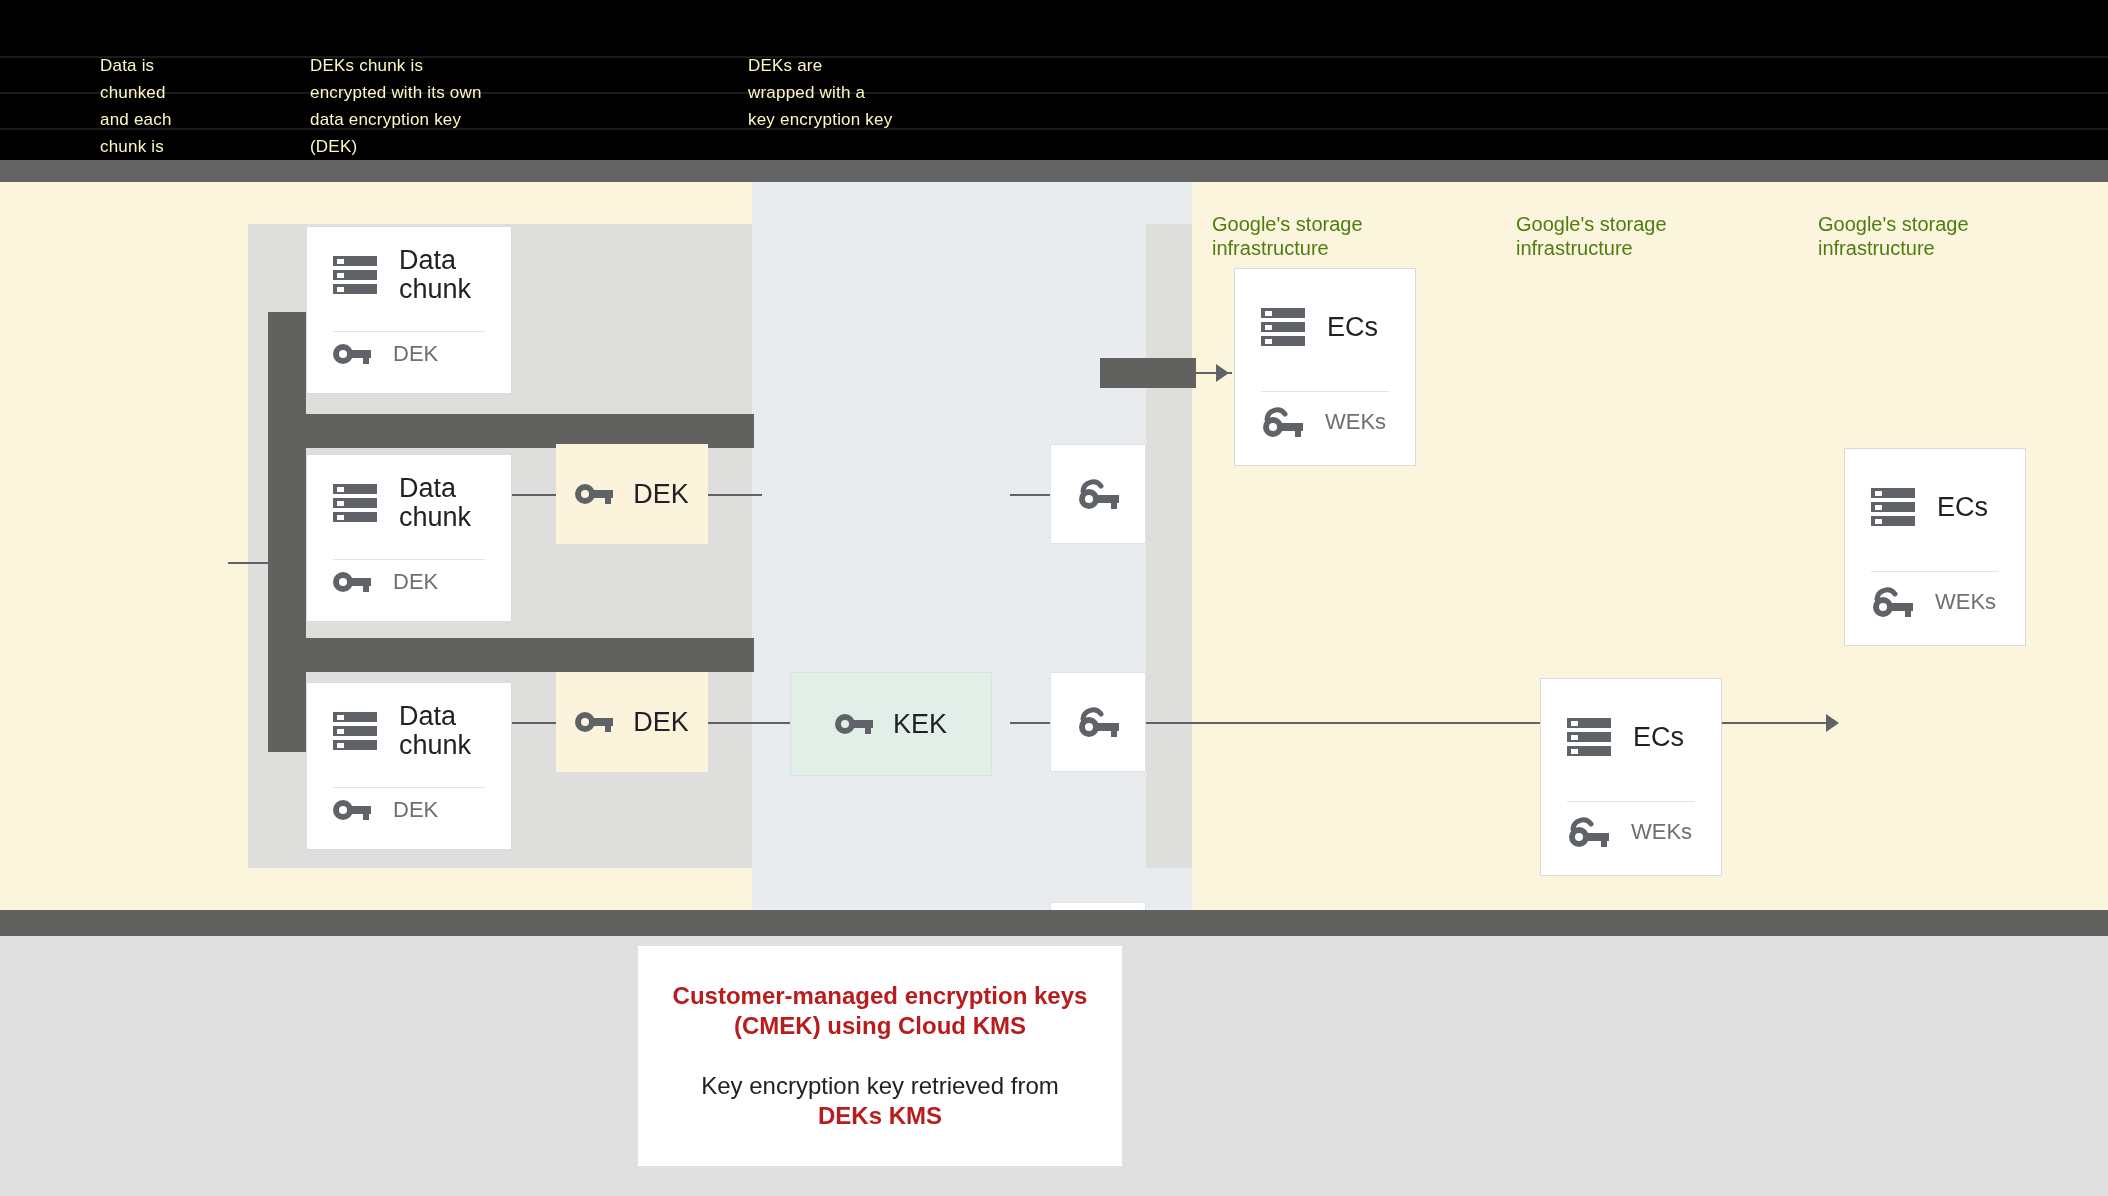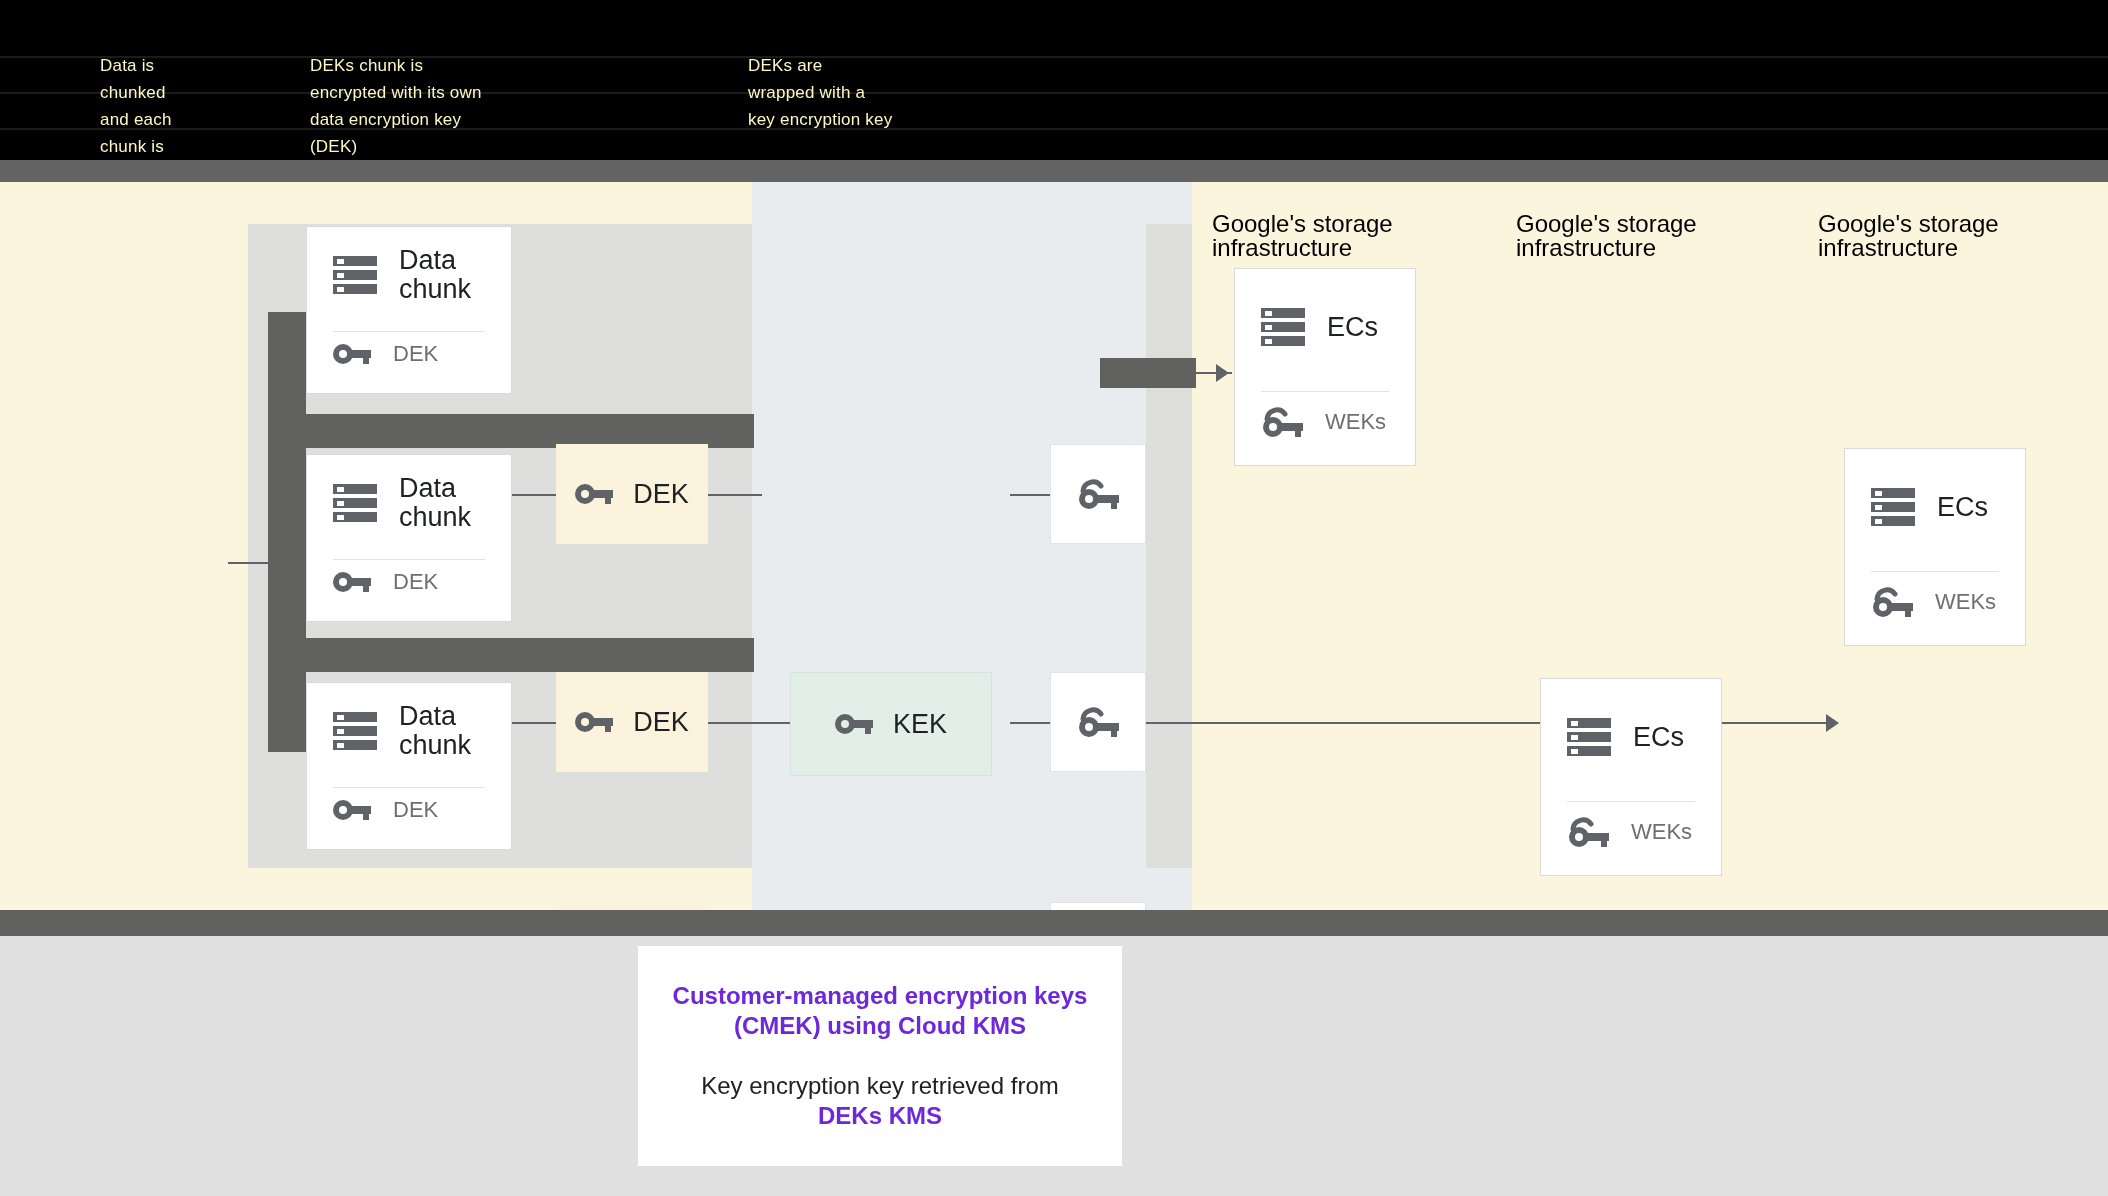--- a/index.html
+++ b/index.html
@@ -111,39 +111,39 @@
     width:0;height:0;
     border-top:9px solid transparent;
     border-bottom:9px solid transparent;
     border-left:13px solid #5f6368;
   }
   .arrow-line{position:absolute;background:#5f6368;height:2px;}
 
   
   .infra-label{
     position:absolute;
-    font-size:24px;line-height:24px;color:#000000;
+    font-size:20px;line-height:24px;color:#4d7c0f;
     white-space:pre-line;
   }
 
   
   .bottom-rule{
     position:absolute;left:0;top:910px;width:2108px;height:26px;background:#616160;
   }
   .bottom-area{
     position:absolute;left:0;top:936px;width:2108px;height:260px;background:#e0e0e0;
   }
   .caption{
     position:absolute;left:638px;top:946px;width:484px;height:220px;
     background:#ffffff;
     display:flex;flex-direction:column;align-items:center;justify-content:center;
     box-sizing:border-box;padding:24px 30px;
   }
   .cap-strong{
-    font-size:24px;font-weight:bold;color:#6d28d9;text-align:center;line-height:30px;
+    font-size:24px;font-weight:bold;color:#b91c1c;text-align:center;line-height:30px;
   }
   .cap-normal{
     font-size:24px;color:#202124;text-align:center;line-height:30px;margin-top:30px;
   }
 
   svg{display:block;}
 </style>
 </head>
 <body>
 

